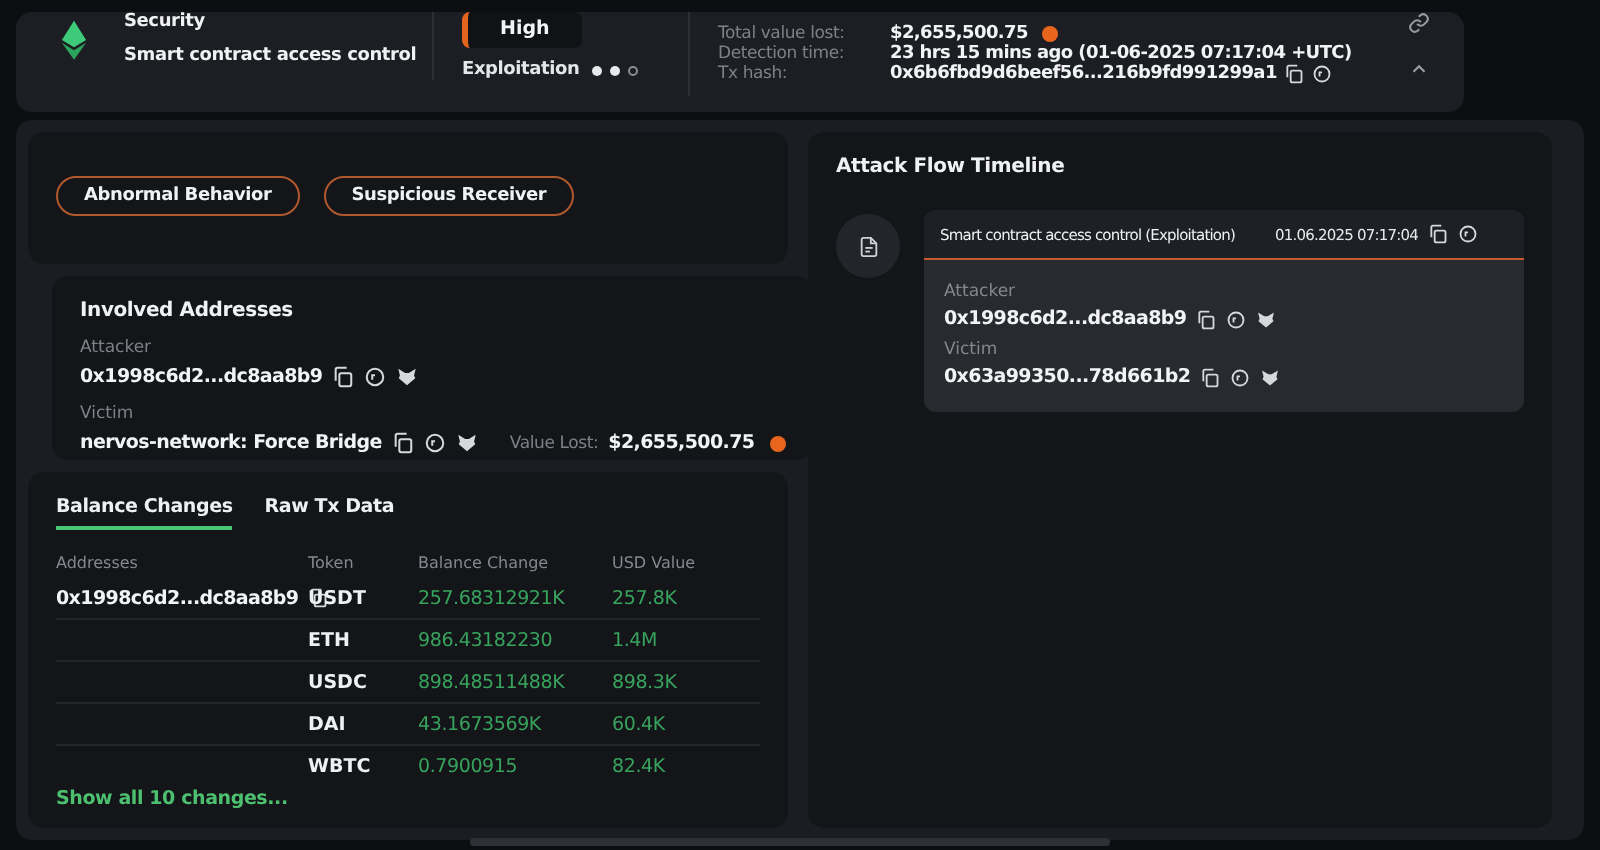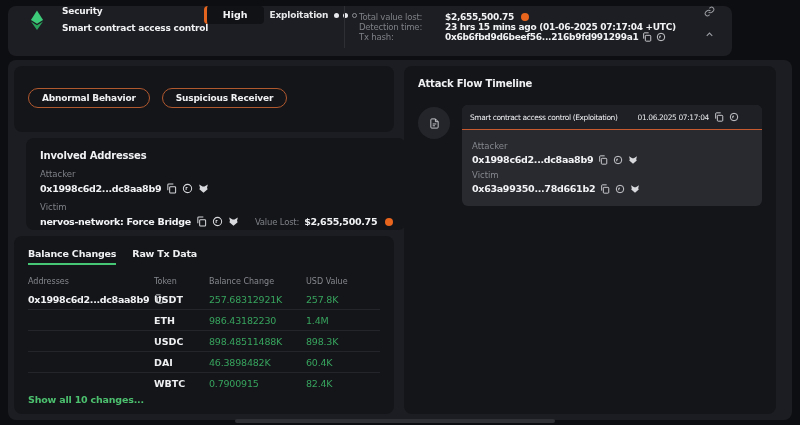--- a/index.html
+++ b/index.html
@@ -18,21 +18,21 @@
     position:absolute; left:8px; top:6px; width:724px; height:50px;
     background:#1d1e23; border-radius:8px;
     display:flex; align-items:flex-start;
   }
   .tb-left { display:flex; align-items:center; gap:12px; padding:0 14px 0 16px; width:208px; }
   .eth-badge { width:26px; height:26px; flex:none; display:flex; align-items:center; justify-content:center; }
   .tb-titles { display:flex; flex-direction:column; gap:7px; }
   .tb-cat, .tb-sub { font-size:9px; font-weight:700; letter-spacing:-0.2px; white-space:nowrap; color:#f0f1f3; }
   .tb-sev {
     border-left:1px solid #2e2f35; padding:0 14px; width:128px;
-    display:flex; justify-content:center; gap:6px;
+    display:flex; flex-direction:column; justify-content:center; gap:6px;
   }
   .sev-badge {
     align-self:flex-start; background:#111216; border-left:3px solid #e2641f;
     border-radius:4px; padding:3px 16px 4px; font-size:9.5px; font-weight:700; color:#f2f3f5;
   }
   .phase-row { display:flex; align-items:center; gap:6px; font-size:9px; font-weight:600; color:#e4e6e8; letter-spacing:-0.2px; }
   .dots { display:flex; gap:4px; align-items:center; }
   .dot { width:5px; height:5px; border-radius:50%; background:#e8e9ec; }
   .dot.hollow { background:transparent; border:1px solid #8b8e93; }
   .tb-stats {
@@ -258,21 +258,21 @@
       </div>
       <div class="bc-row data">
         <span></span>
         <span class="bc-token">USDC</span>
         <span class="bc-num">898.48511488K</span>
         <span class="bc-num">898.3K</span>
       </div>
       <div class="bc-row data">
         <span></span>
         <span class="bc-token">DAI</span>
-        <span class="bc-num">46.3898482K</span>
+        <span class="bc-num">43.1673569K</span>
         <span class="bc-num">60.4K</span>
       </div>
       <div class="bc-row data">
         <span></span>
         <span class="bc-token">WBTC</span>
         <span class="bc-num">0.7900915</span>
         <span class="bc-num">82.4K</span>
       </div>
     </div>
     <span class="showall">Show all 10 changes...</span>

